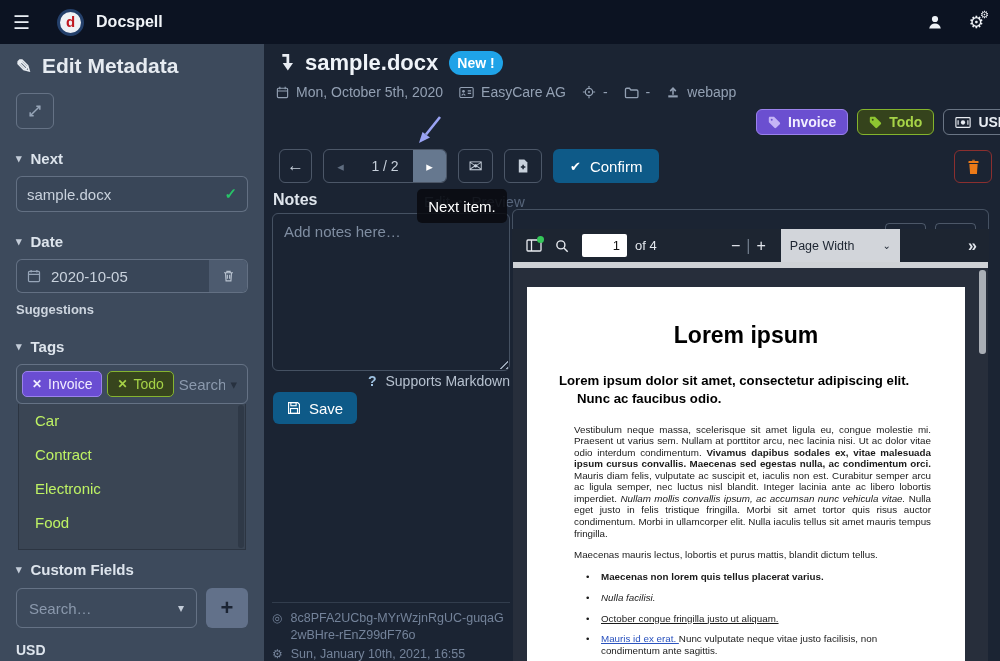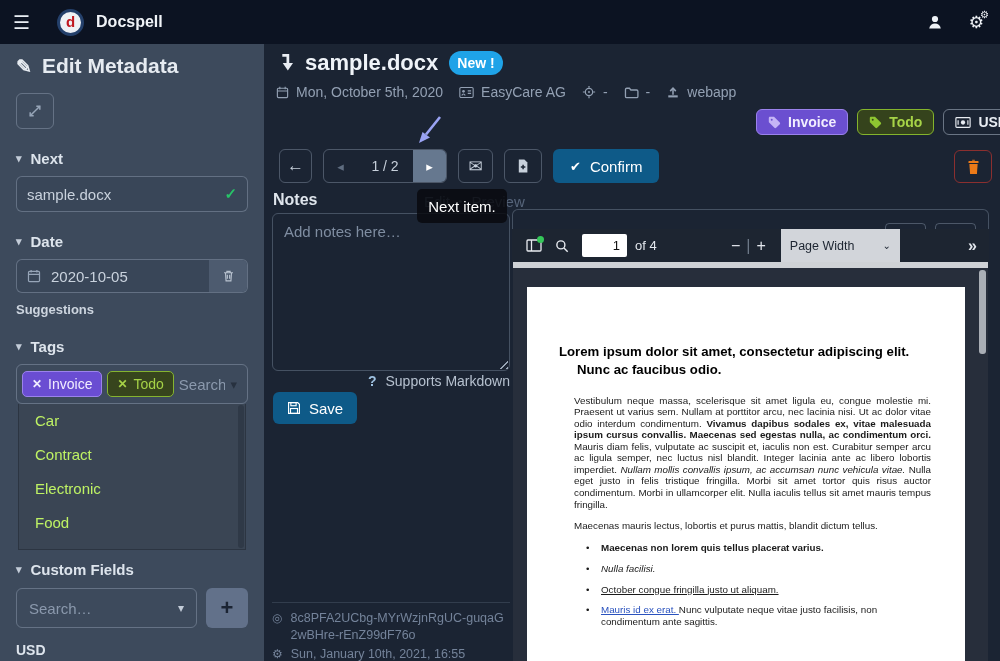--- a/index.html
+++ b/index.html
@@ -496,20 +496,21 @@
     <span>Page Width</span>
     <span class="caret">⌄</span>
   </span>
   <span class="pt-spacer"></span>
   <span class="pt-more">»</span>
 </div>
 
 <div class="pdf-viewer">
   <div class="pv-strip"></div>
   <div class="pv-page">
+    <div class="pv-h1">Lorem ipsum</div>
     <div class="pv-intro">Lorem ipsum dolor sit amet, consectetur adipiscing elit. Nunc ac faucibus odio.</div>
     <div class="pv-body">
       <span>Vestibulum neque massa, scelerisque sit amet ligula eu, congue molestie mi. Praesent ut varius sem. Nullam at porttitor arcu, nec lacinia nisi. Ut ac dolor vitae odio interdum condimentum. </span><span style="font-weight:bold">Vivamus dapibus sodales ex, vitae malesuada ipsum cursus convallis. Maecenas sed egestas nulla, ac condimentum orci.</span><span> Mauris diam felis, vulputate ac suscipit et, iaculis non est. Curabitur semper arcu ac ligula semper, nec luctus nisl blandit. Integer lacinia ante ac libero lobortis imperdiet. </span><span style="font-style:italic">Nullam mollis convallis ipsum, ac accumsan nunc vehicula vitae.</span><span> Nulla eget justo in felis tristique fringilla. Morbi sit amet tortor quis risus auctor condimentum. Morbi in ullamcorper elit. Nulla iaculis tellus sit amet mauris tempus fringilla.</span>
     </div>
     <div class="pv-p2">Maecenas mauris lectus, lobortis et purus mattis, blandit dictum tellus.</div>
     <ul class="pv-ul">
       <li><span class="b">•</span><span class="li-bold">Maecenas non lorem quis tellus placerat varius.</span></li>
       <li><span class="b">•</span><span class="li-italic">Nulla facilisi.</span></li>
       <li><span class="b">•</span><span class="li-underline">October congue fringilla justo ut aliquam.</span></li>
       <li><span class="b">•</span><span class="pv-link">Mauris id ex erat. </span><span>Nunc vulputate neque vitae justo facilisis, non condimentum ante sagittis.</span></li>

